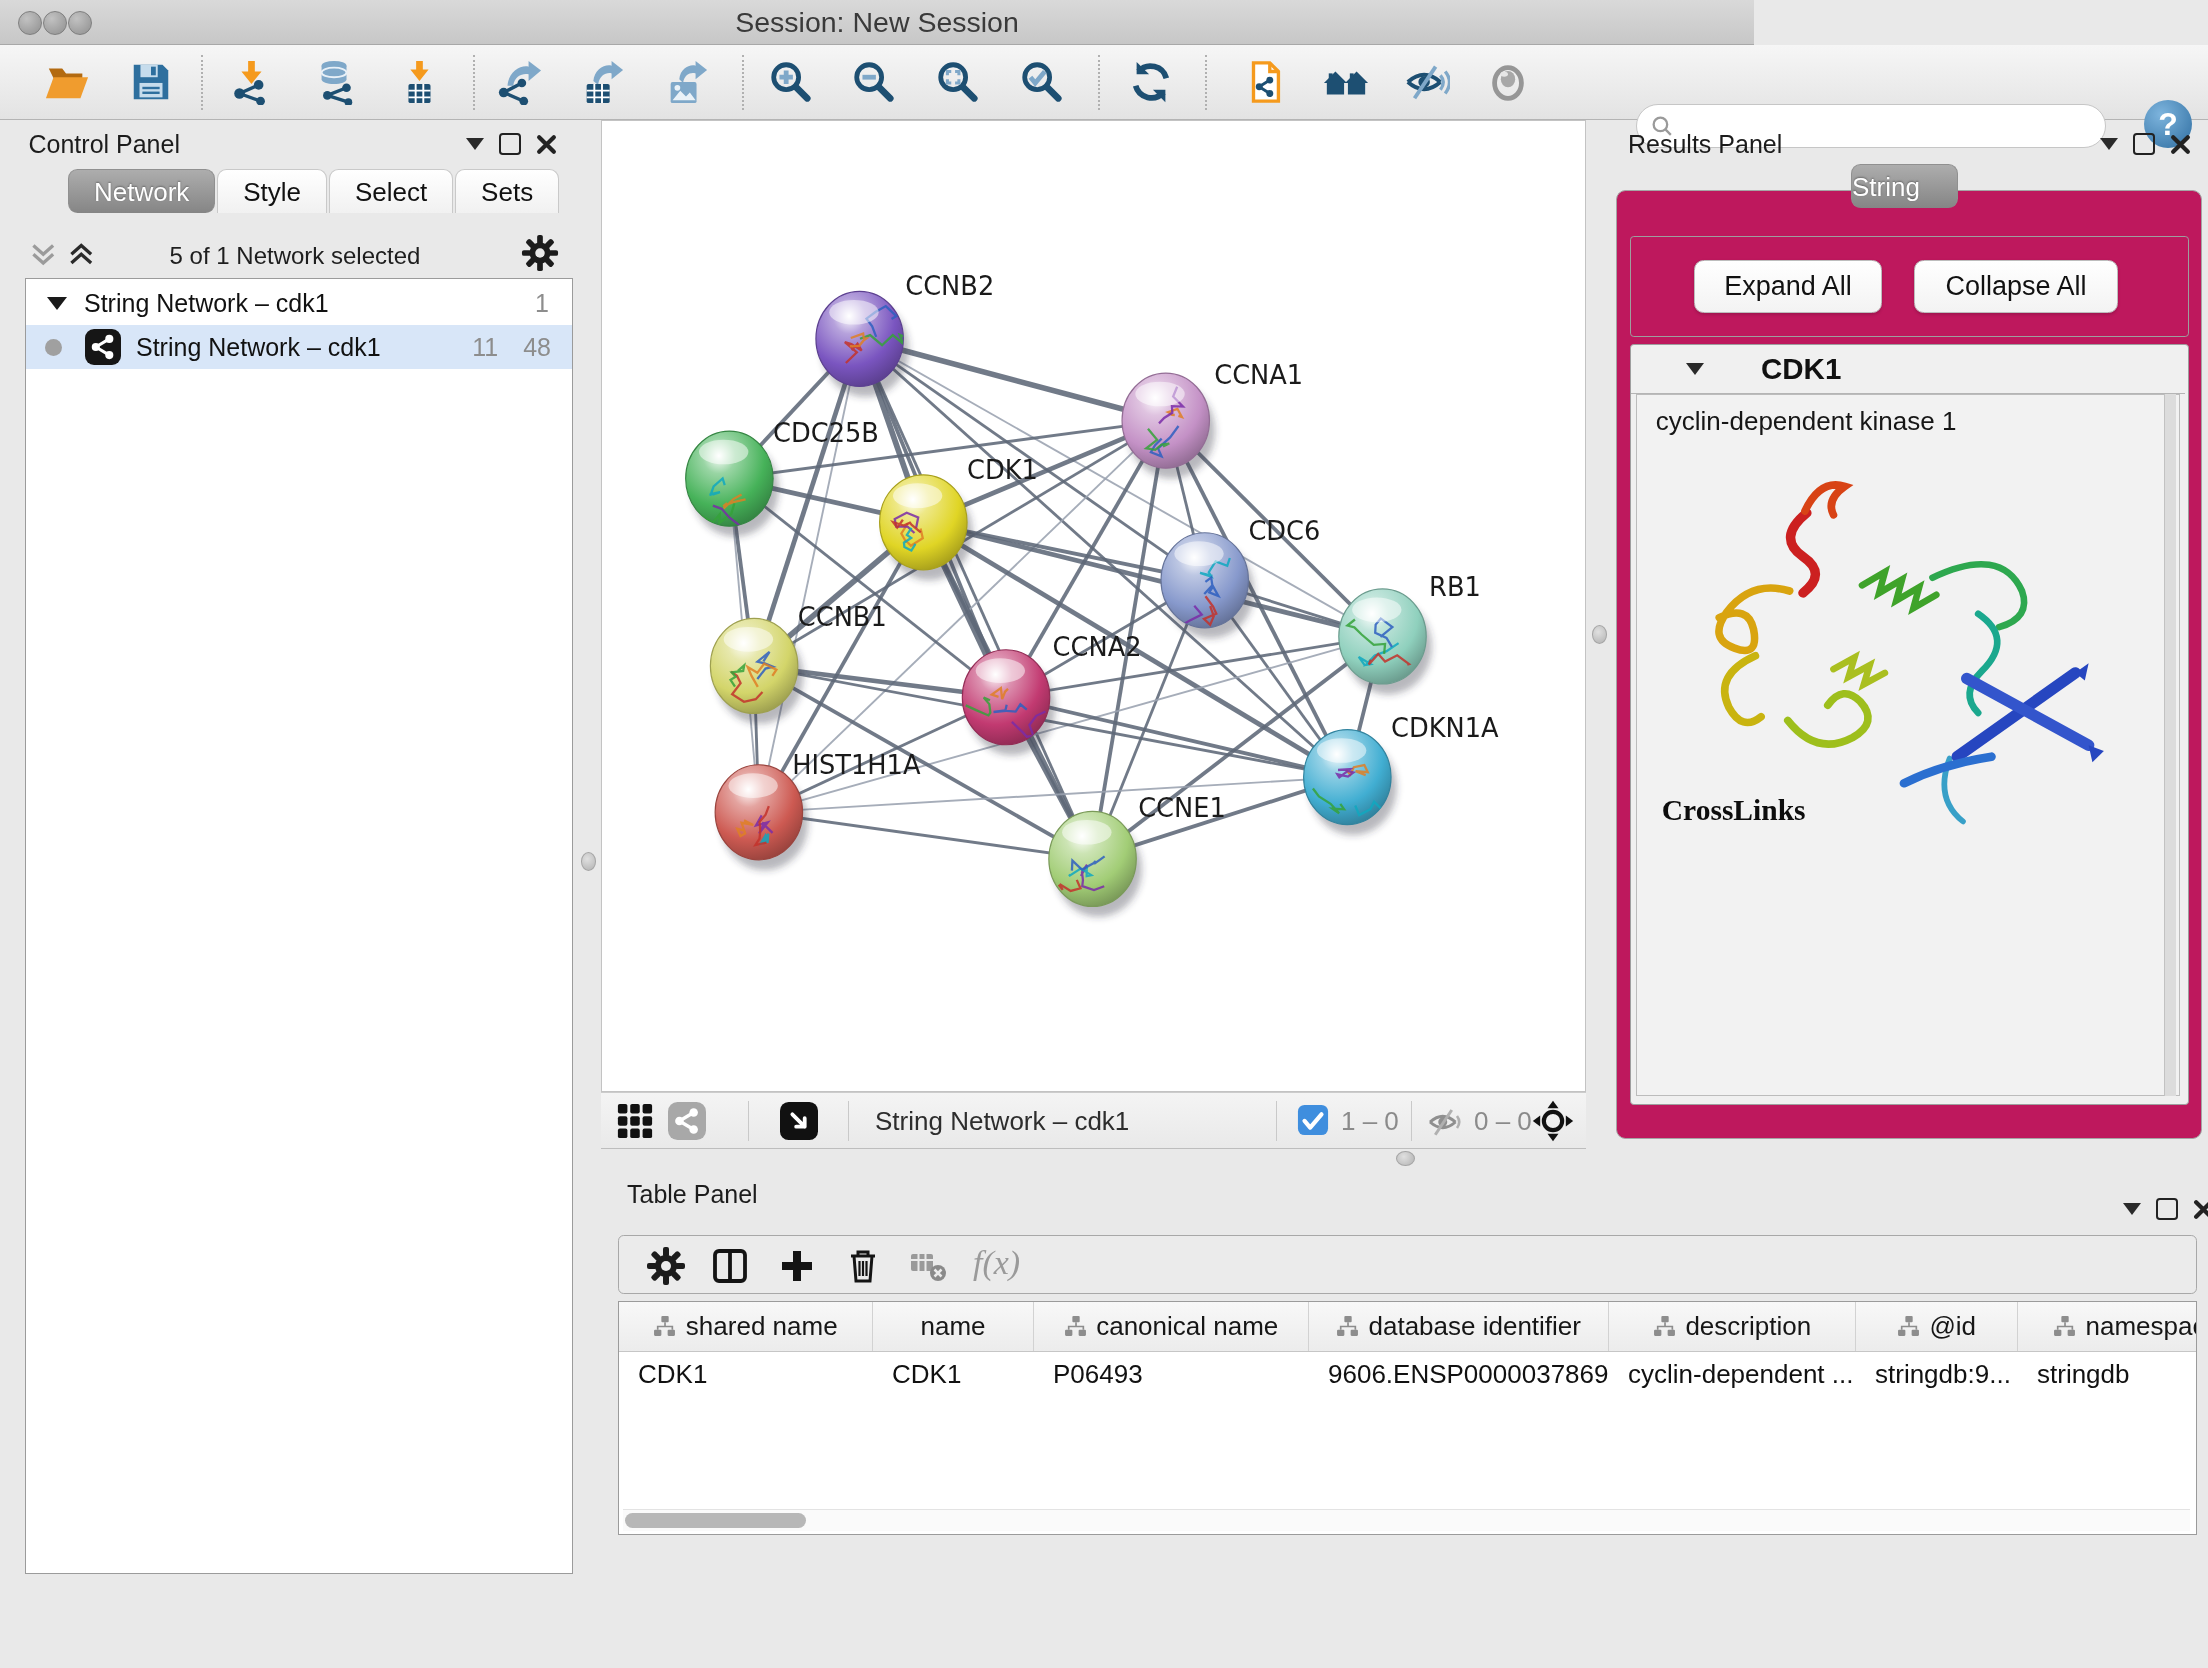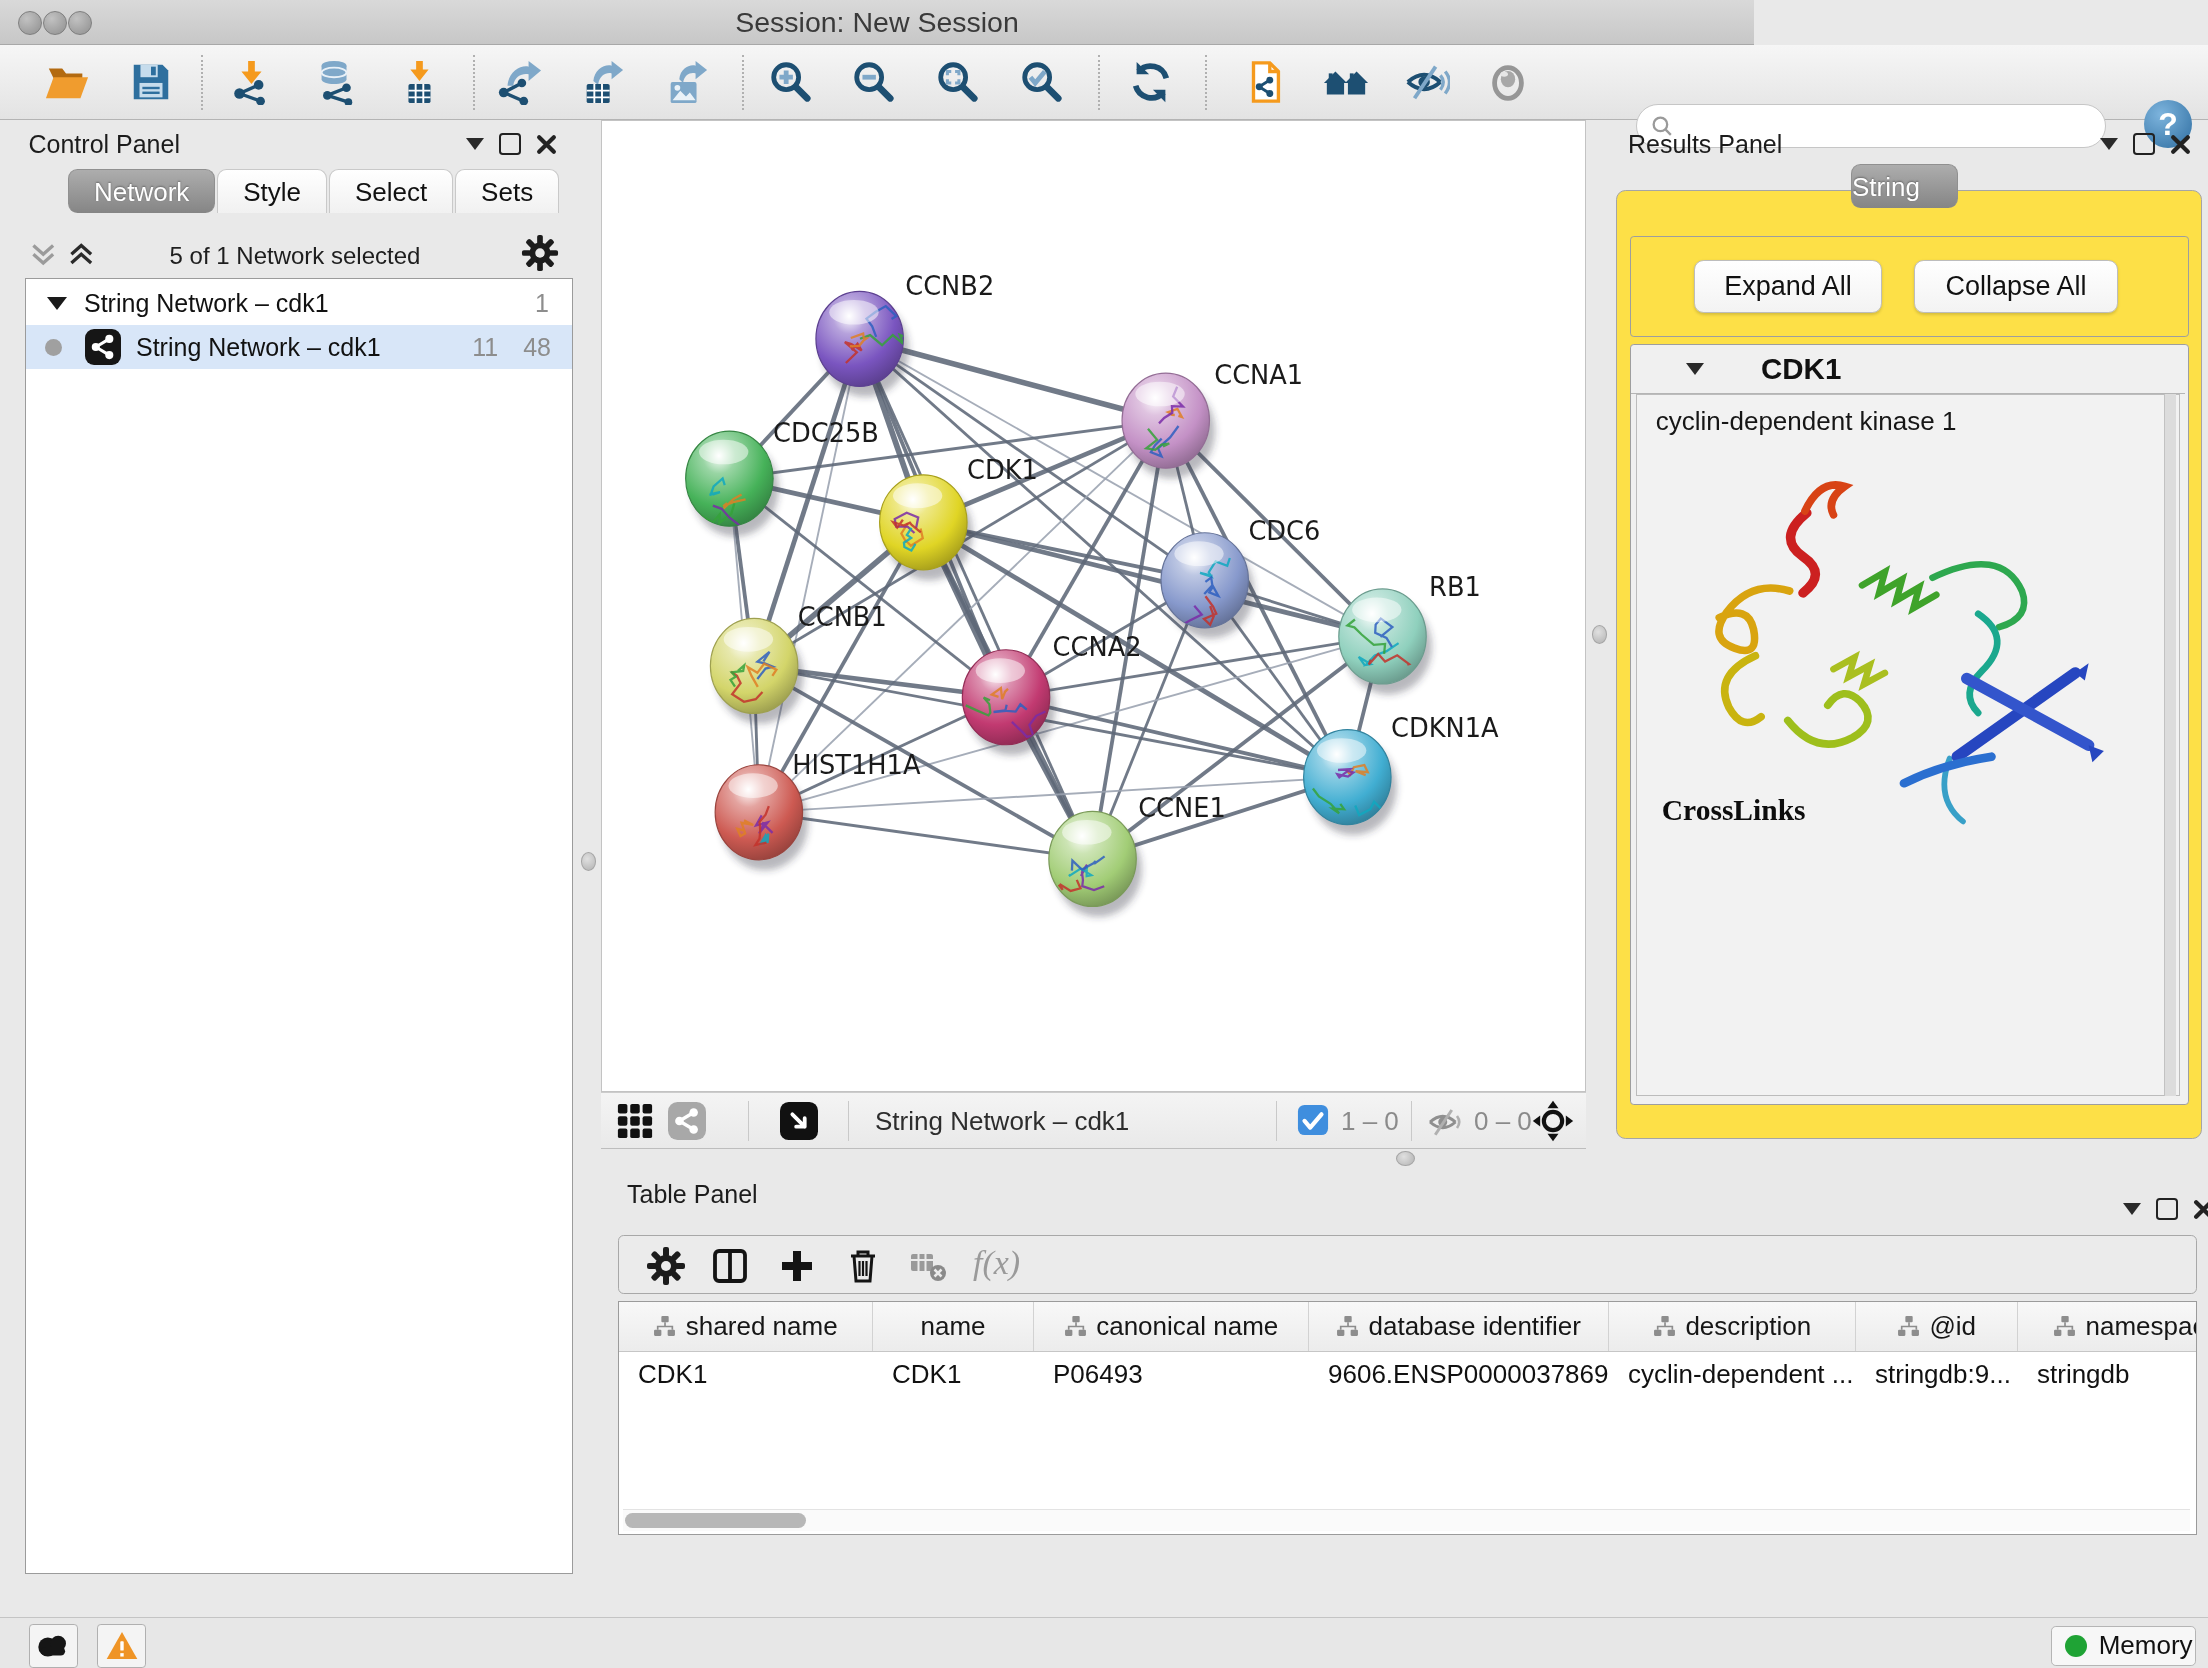--- a/index.html
+++ b/index.html
@@ -28,21 +28,21 @@
   .ptitle{font-size:25px;color:#1c1c1c;}
   .pctl{position:absolute;display:flex;align-items:center;gap:15px;}
   .tri-down{width:0;height:0;border-left:9.5px solid transparent;border-right:9.5px solid transparent;border-top:12.4px solid #2a2a2a;}
   .sq{width:18px;height:18px;border:2.9px solid #222;border-radius:3.8px;}
   .tabrow{position:absolute;display:flex;}
   .tab{height:44px;line-height:44px;padding:0 25px;font-size:26px;
     background:linear-gradient(#ffffff,#f1f1f1);border:1px solid #c9c9c9;border-bottom:none;
     border-radius:9.5px 9.5px 0 0;color:#111;margin-right:1.9px;box-sizing:border-box;}
   .tab.active{background:linear-gradient(#adadad,#858585);color:#fff;text-shadow:0 -1px 1.9px rgba(0,0,0,.35);
     border-color:#909090;border-radius:9.5px;}
-  .groupbox{position:absolute;border:1.9px solid #a5a5a5;background:#fde047;border-radius:3.8px;}
+  .groupbox{position:absolute;border:1.9px solid #a5a5a5;background:#be185d;border-radius:3.8px;}
   
   .whitebox{position:absolute;border:1.9px solid #9b9b9b;background:#fff;}
   .netrow{position:absolute;left:0;width:100%;height:42px;display:flex;align-items:center;font-size:25px;color:#111;}
   .netrow .cnt{color:#8d8d8d;}
   .seldot{width:17px;height:17px;border-radius:50%;background:#a0a0a0;}
   
   .netcanvas{left:601px;top:120px;width:985px;height:972px;background:#fff;border:1px solid #c3c3c3;box-sizing:border-box;}
   .netbar{left:601px;top:1092px;width:985px;height:55px;background:linear-gradient(#f4f4f4,#e9e9e9);
     border-top:1px solid #cccccc;border-bottom:1px solid #bdbdbd;}
   .nbsep{position:absolute;top:7.6px;height:40px;border-left:1px solid #c9c9c9;}
@@ -859,35 +859,15 @@
         <div class="td" style="width: 300px;">9606.ENSP00000378699</div>
         <div class="td" style="width: 247px;">cyclin-dependent ...</div>
         <div class="td" style="width: 162px;">stringdb:9...</div>
         <div class="td" style="width: 238px;">stringdb</div>
       </div>
     <div class="hscroll">
         <div class="hthumb"></div>
       </div>
   </div>
 
-  <div class="abs statusbar">
-    <div class="sbtn" style="left:28.5px">
-      <svg width="38" height="28.5" viewBox="0 0 44 32" fill="#161616">
-          <circle cx="16" cy="18" r="11"></circle>
-          <circle cx="28" cy="14" r="9"></circle>
-          <rect x="8" y="18" width="28" height="10" rx="5"></rect>
-        </svg>
-    </div>
-    <div class="sbtn" style="left:97px">
-      <svg width="34" height="31" viewBox="0 0 40 36">
-          <path d="M20 2L38 34H2z" fill="#ef9426"></path>
-          <rect x="18" y="13" width="4" height="11" rx="1" fill="#fff"></rect>
-          <rect x="18" y="27" width="4" height="4" fill="#fff"></rect>
-        </svg>
-    </div>
-    <div class="membtn">
-      <span class="greendot"></span>
-      <span>Memory</span>
-    </div>
-  </div>
 
 </div>
 
 
 </body></html>

